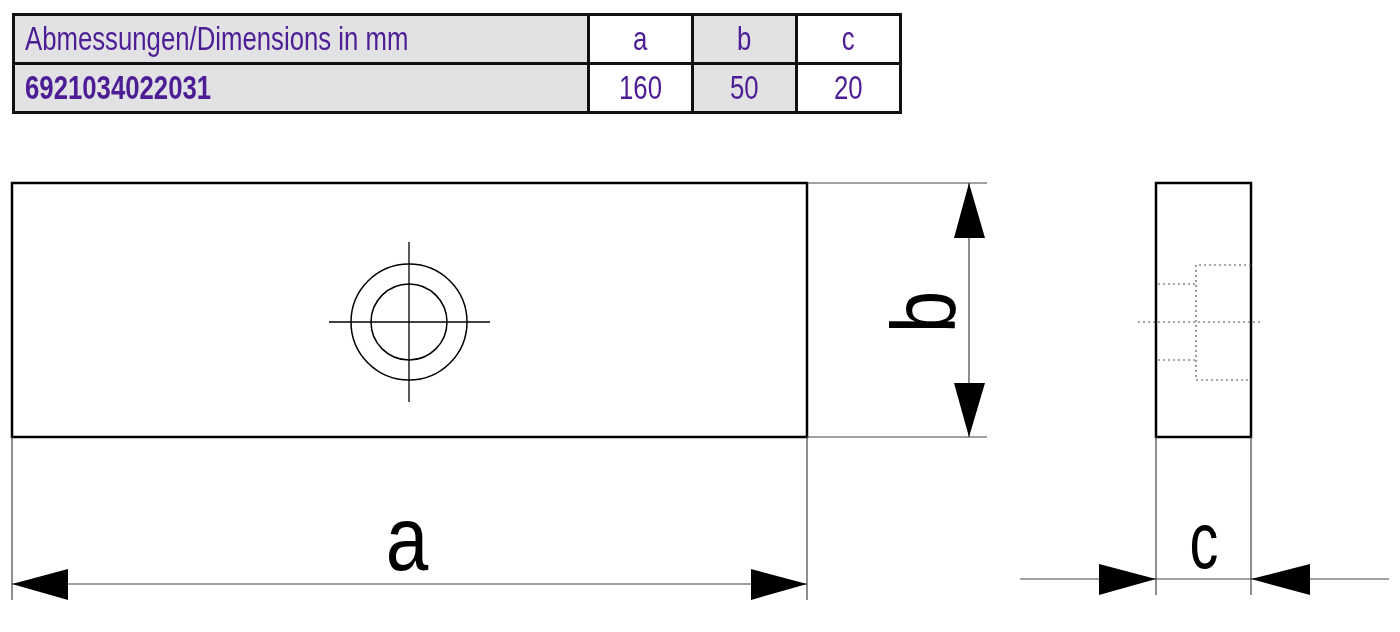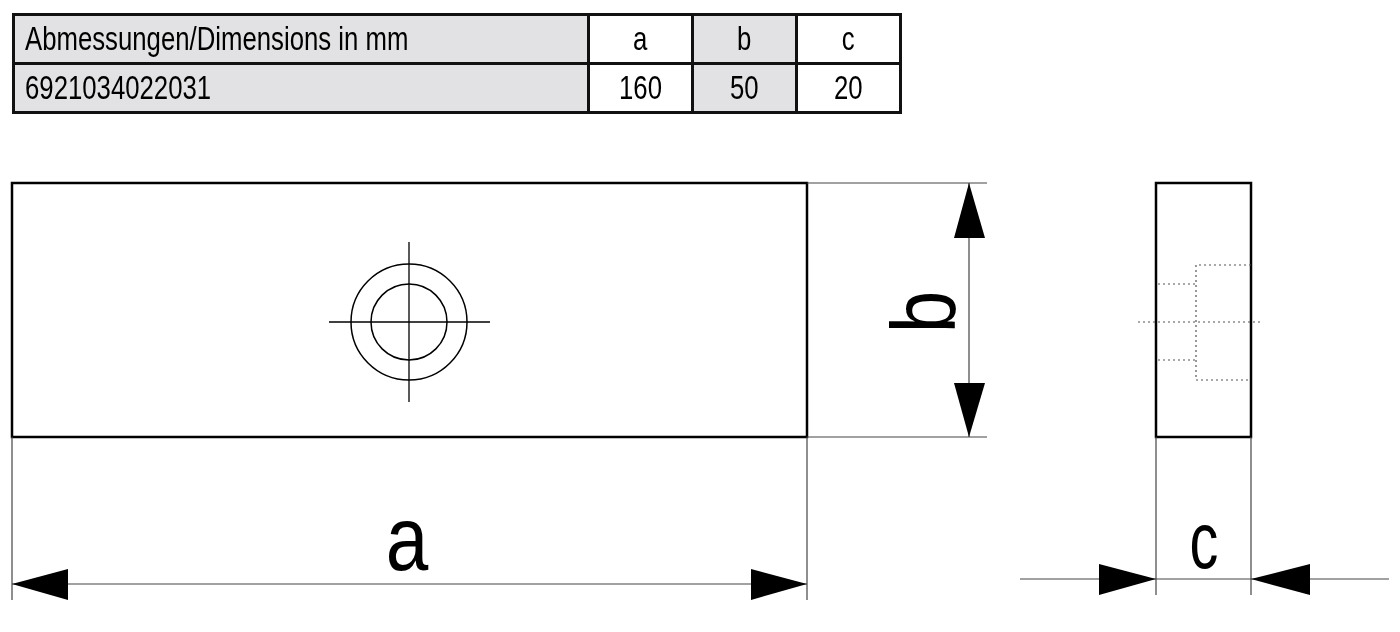--- a/index.html
+++ b/index.html
@@ -1,22 +1,22 @@
 <!DOCTYPE html>
 <html><head>
 <meta charset="utf-8">
 <style>
   html, body { margin:0; padding:0; background:#ffffff; }
   body { width:1400px; height:632px; position:relative; overflow:hidden; font-family:"Liberation Sans", sans-serif; }
   .dimtable { position:absolute; left:12px; top:13px; border-collapse:collapse; }
-  .dimtable td { border:3px solid #111; height:46px; padding:0; font-family:"Liberation Sans", sans-serif; font-size:33px; color:#000000; }
+  .dimtable td { border:3px solid #111; height:46px; padding:0; font-family:"Liberation Sans", sans-serif; font-size:33px; color:#4c1d95; }
   .dimtable td.label { width:562px; background:#e2e2e4; padding-left:10px; text-align:left; }
   .dimtable td.col { width:101px; text-align:center; background:#fff; }
   .dimtable td.col.shade { background:#e2e2e4; }
-  .dimtable td.bold { font-weight:normal; }
+  .dimtable td.bold { font-weight:bold; }
   .dimtable .cond { display:inline-block; transform:scaleX(0.78); transform-origin:left center; white-space:nowrap; }
   .dimtable .condc { display:inline-block; transform:scaleX(0.78); transform-origin:center center; white-space:nowrap; }
   svg.drawing { position:absolute; left:0; top:0; }
   .dimlabel { font-family:"Liberation Sans", sans-serif; fill:#000; }
 </style>
 </head>
 <body>
 
 <table class="dimtable">
   <tbody>

